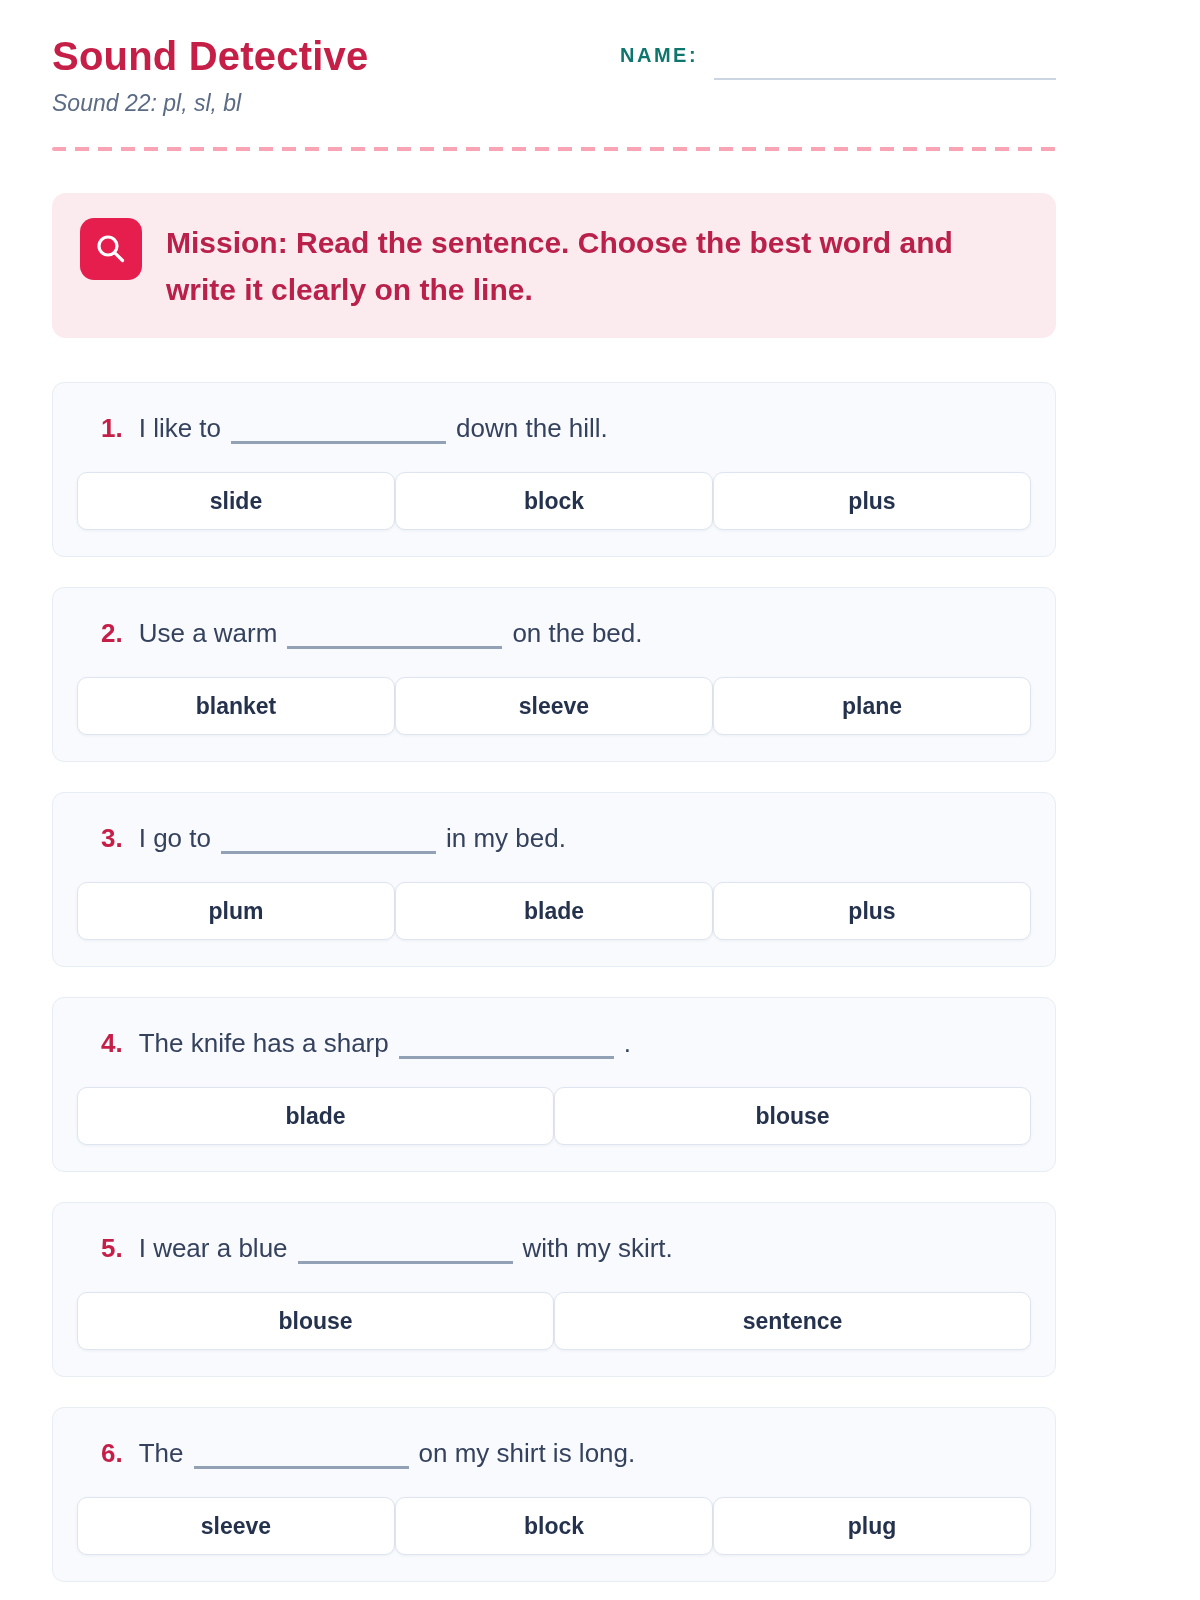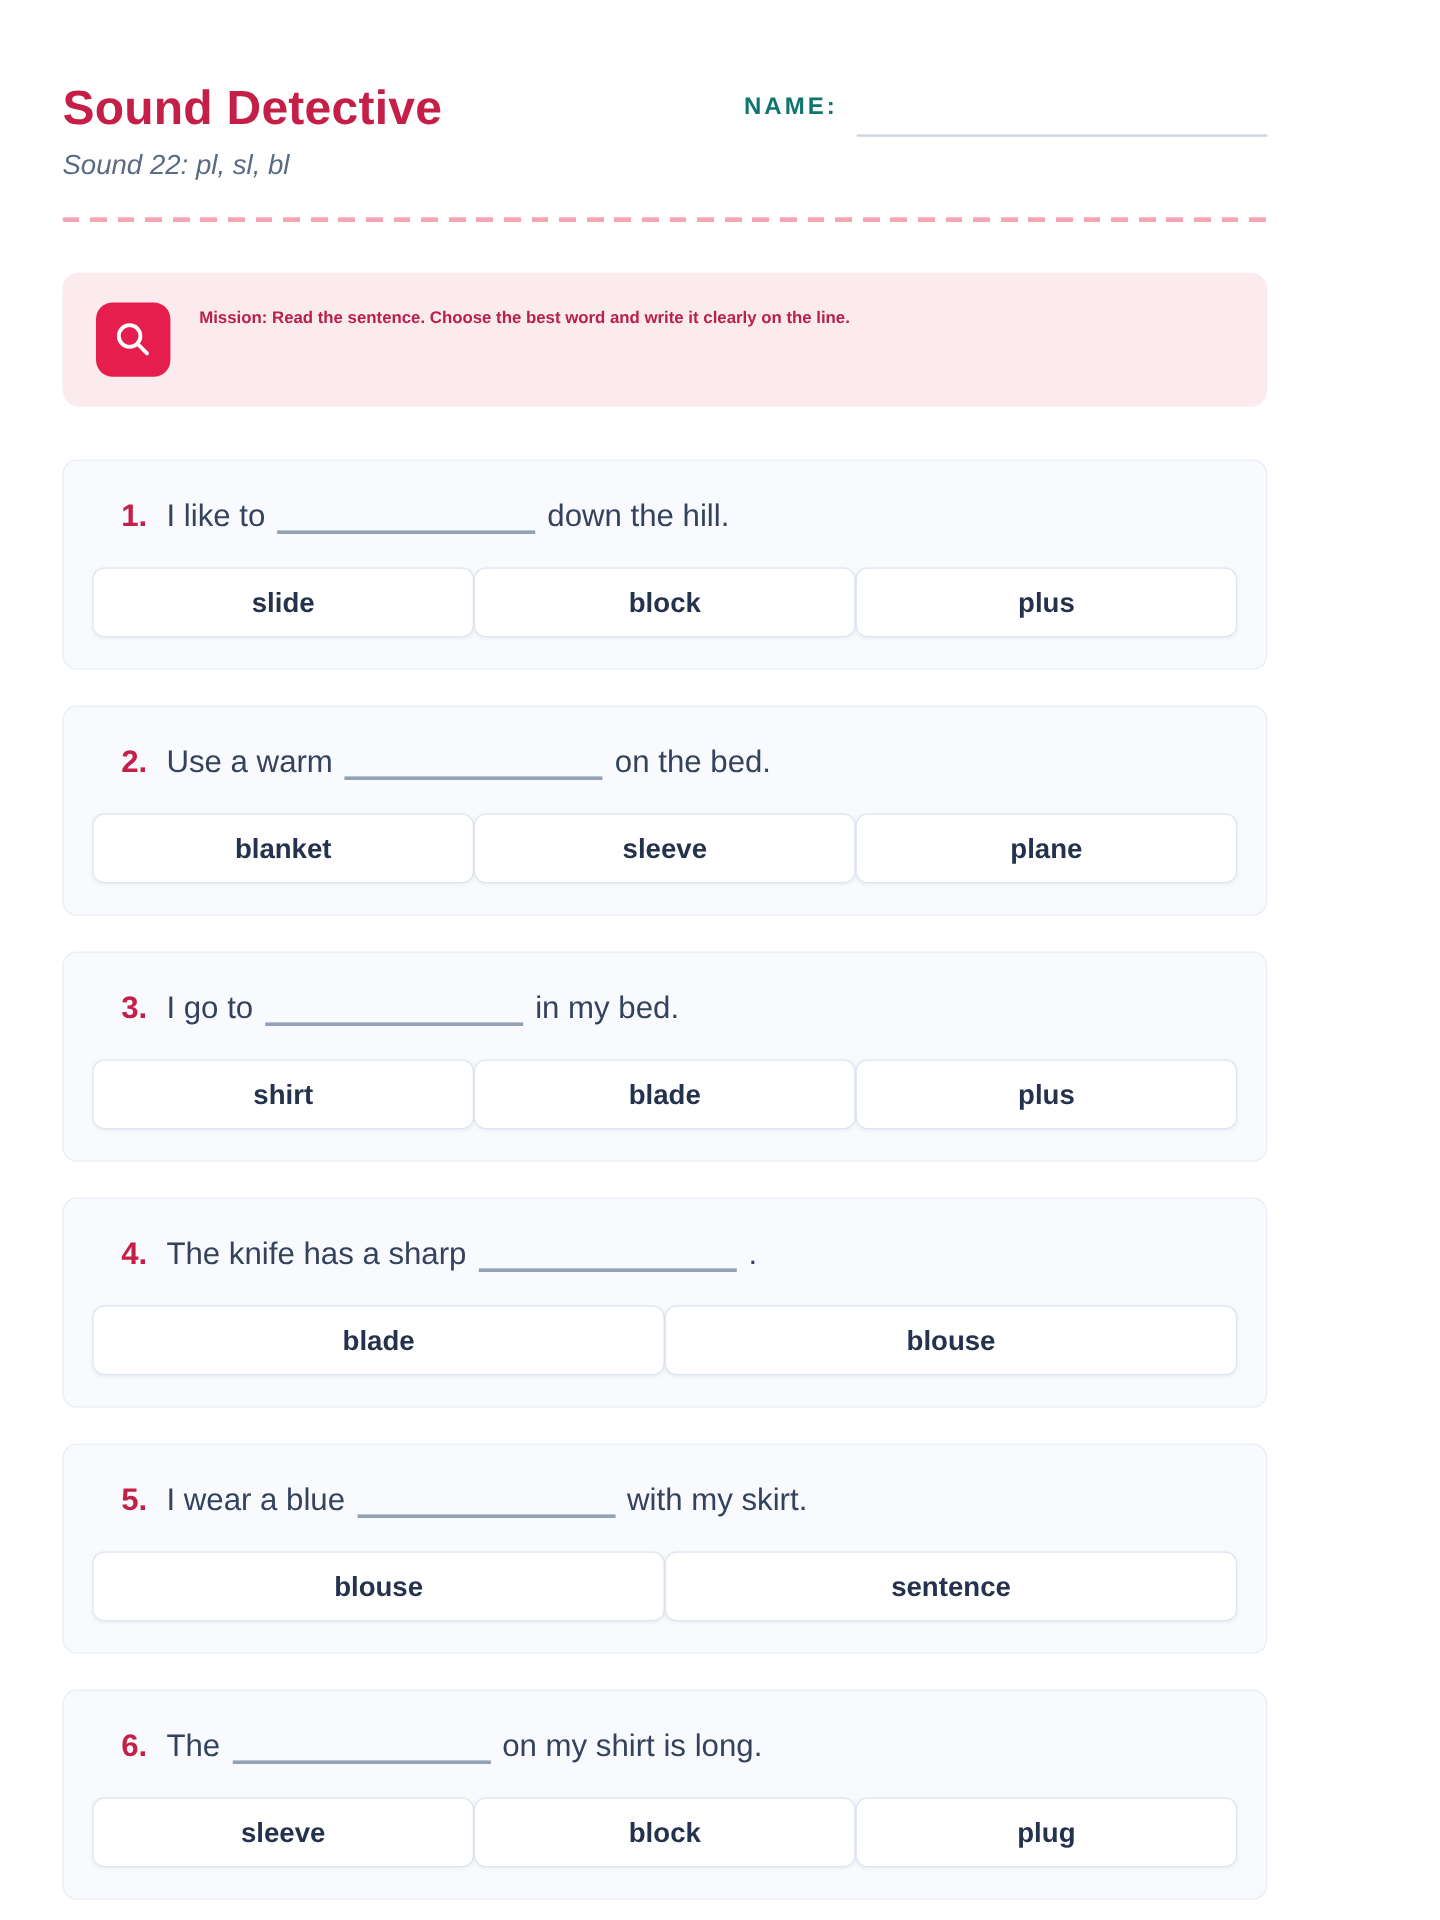--- a/index.html
+++ b/index.html
@@ -4,21 +4,21 @@
 <style>
   * { margin: 0; padding: 0; box-sizing: border-box; }
   html, body {
     width: 1200px;
     background: #ffffff;
     font-family: "Liberation Sans", sans-serif;
   }
   .page {
     width: 1108px;
     height: 1600px;
-    padding: 68px 52px 20px 52px;
+    padding: 34px 52px 20px 52px;
     background: #ffffff;
     overflow: hidden;
   }
 
   
   .header {
     display: flex;
     justify-content: space-between;
     align-items: flex-start;
   }
@@ -78,21 +78,21 @@
     flex: 0 0 auto;
     width: 62px;
     height: 62px;
     border-radius: 14px;
     background: #e51e4d;
     display: flex;
     align-items: center;
     justify-content: center;
   }
   .mission-text {
-    font-size: 14px;
+    font-size: 30px;
     font-weight: 600;
     color: #b9204a;
     line-height: 1.55;
     padding-top: 2px;
     max-width: 930px;
   }
 
   
   .questions {
     margin-top: 44px;
@@ -204,21 +204,21 @@
         </div>
       </section>
       <section class="card">
         <div class="sentence">
           <span class="q-number">3.</span>
           <span>I go to</span>
           <span class="blank"></span>
           <span>in my bed.</span>
         </div>
         <div class="choices">
-          <button class="choice">shirt</button>
+          <button class="choice">plum</button>
           <button class="choice">blade</button>
           <button class="choice">plus</button>
         </div>
       </section>
       <section class="card">
         <div class="sentence">
           <span class="q-number">4.</span>
           <span>The knife has a sharp</span>
           <span class="blank"></span>
           <span>.</span>

